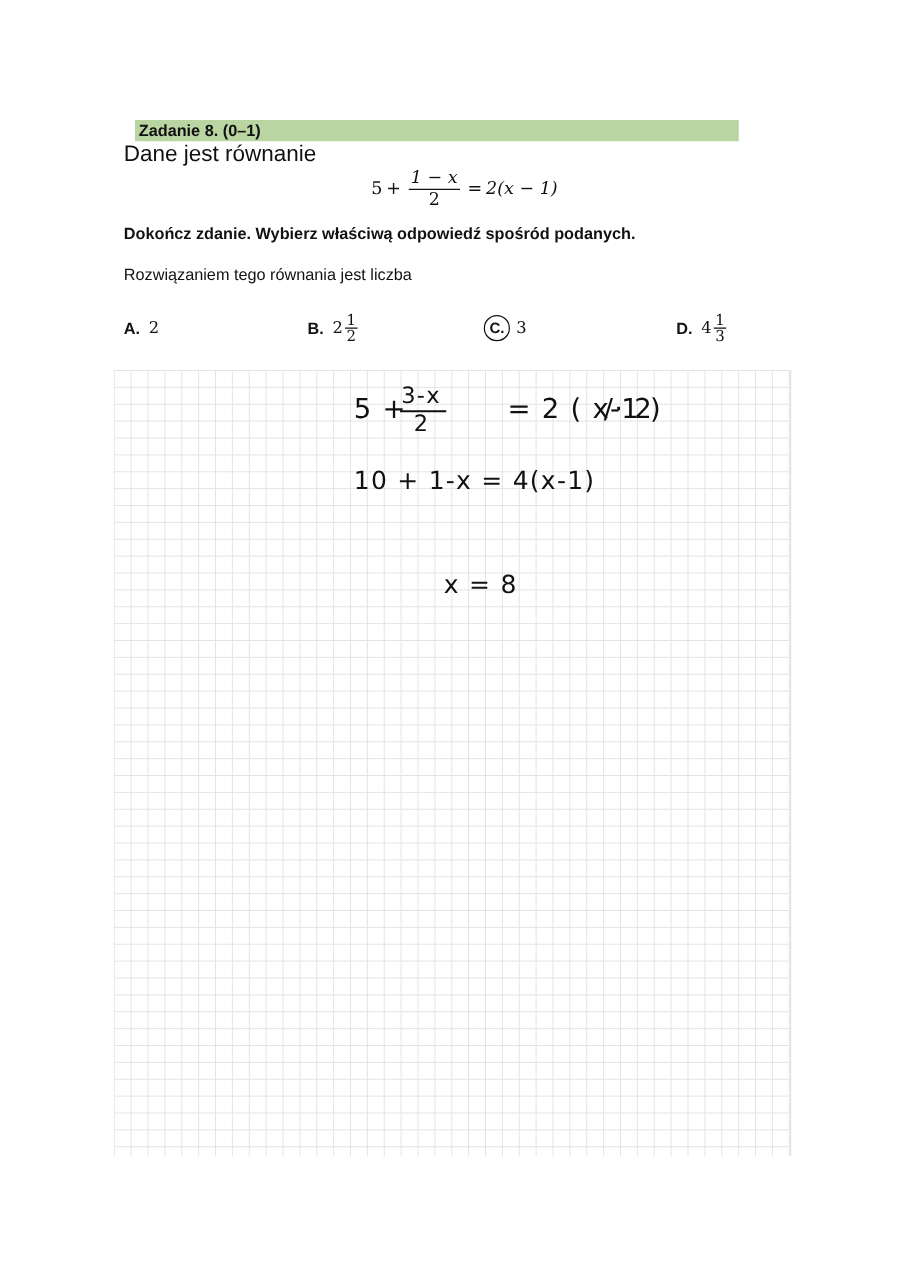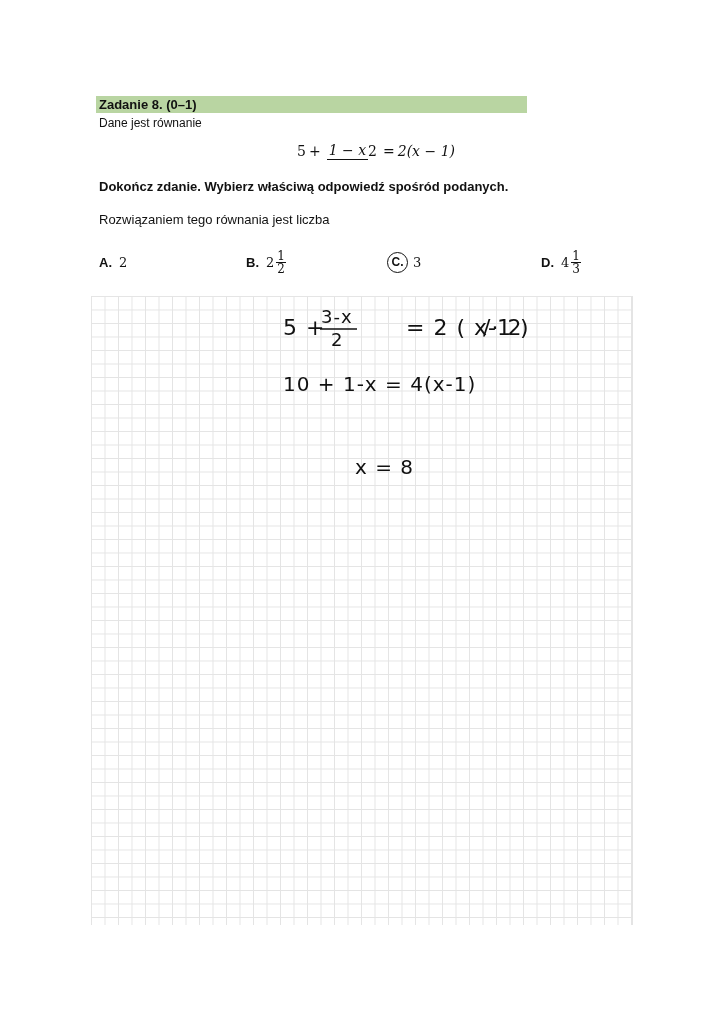--- a/index.html
+++ b/index.html
@@ -1,27 +1,27 @@
 <!DOCTYPE html>
 <html><head>
   <meta charset="utf-8">
   <style>
     html, body { margin: 0; padding: 0; background: #ffffff; }
     body { width: 720px; height: 1021px; position: relative; overflow: hidden;
            font-family: "Liberation Sans", sans-serif; color: #111; }
-    .header-bar { position: absolute; left: 96px; top: 96px; width: 431px; height: 17px;
+    .header-bar { position: absolute; left: 108px; top: 96px; width: 483px; height: 17px;
                   background: #b9d5a2; }
     .header-bar span { position: absolute; left: 3px; top: 0px; font-size: 13px; font-weight: bold;
                   line-height: 17px; }
-    .intro { position: absolute; left: 99px; top: 115px; font-size: 12px; line-height: 17px; }
+    .intro { position: absolute; left: 99px; top: 115px; font-size: 18px; line-height: 17px; }
     .equation { position: absolute; left: 297px; top: 131px; height: 40px;
                 font-family: "DejaVu Serif", "Liberation Serif", serif; font-size: 14px;
                 display: flex; align-items: center; white-space: nowrap; }
     .equation .math-italic { font-style: italic; }
-    .frac { display: inline-flex; flex-direction: row; align-items: center; margin: 0 3px;
+    .frac { display: inline-flex; flex-direction: column; align-items: center; margin: 0 3px;
             vertical-align: middle; }
     .frac .num { padding: 0 2px; border-bottom: 1px solid #111; line-height: 17px; }
     .frac .den { line-height: 17px; }
     .instruction { position: absolute; left: 99px; top: 179px; font-size: 13px; font-weight: bold; }
     .question { position: absolute; left: 99px; top: 212px; font-size: 13px; text-align: center; }
     .option { position: absolute; top: 247px; height: 30px; display: flex; align-items: center; }
     .option .letter { font-size: 13px; font-weight: bold; margin-right: 7px; }
     .option .value { font-family: "DejaVu Serif", "Liberation Serif", serif; font-size: 13px;
                      display: inline-flex; align-items: center; }
     .option .sfrac { display: inline-flex; flex-direction: column; align-items: center;

